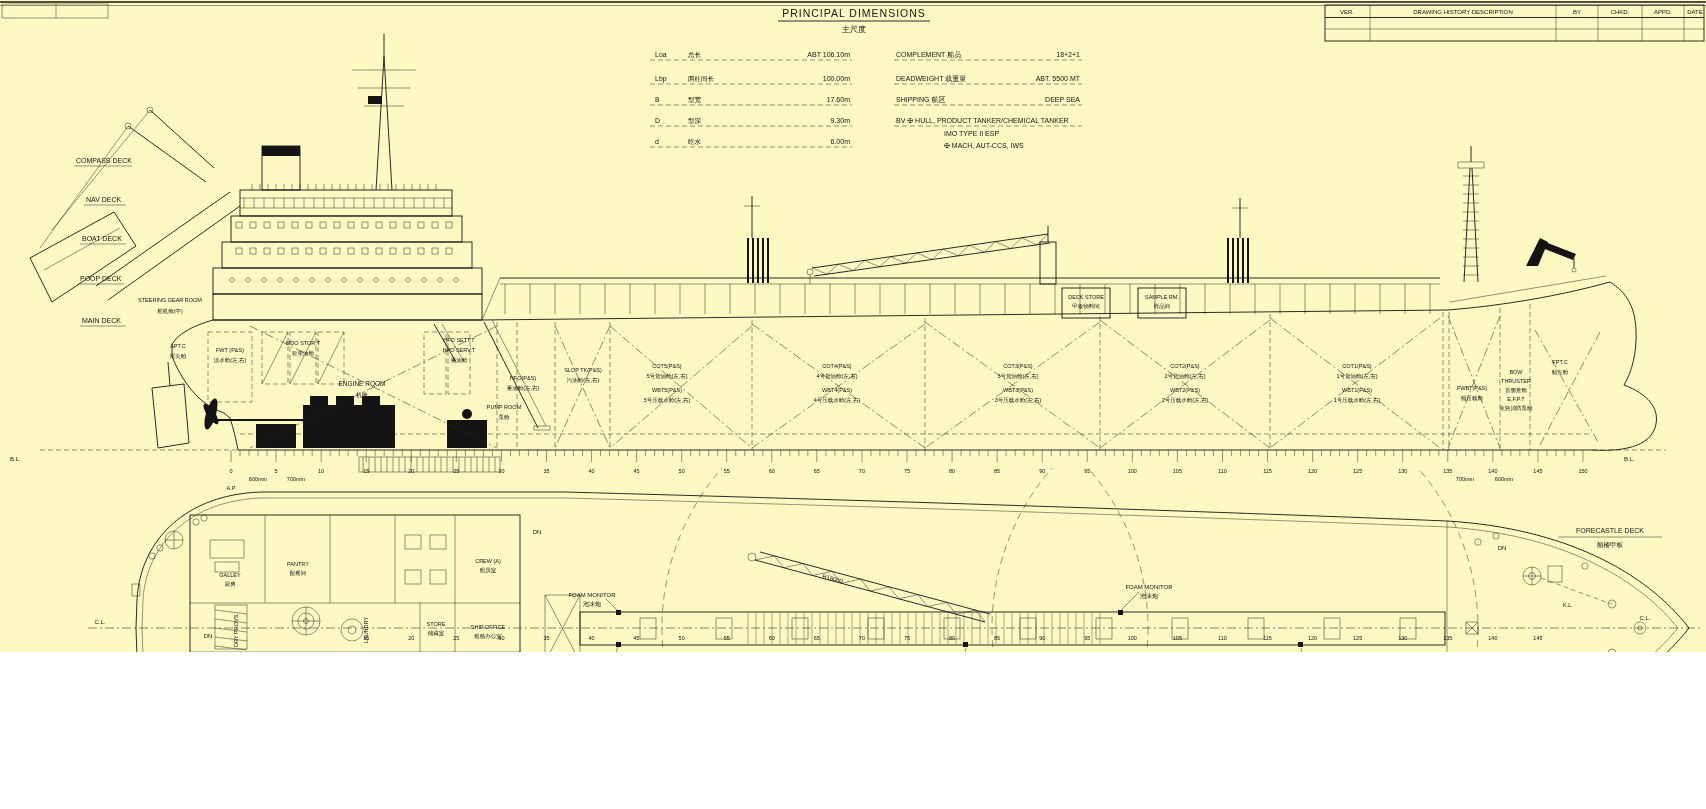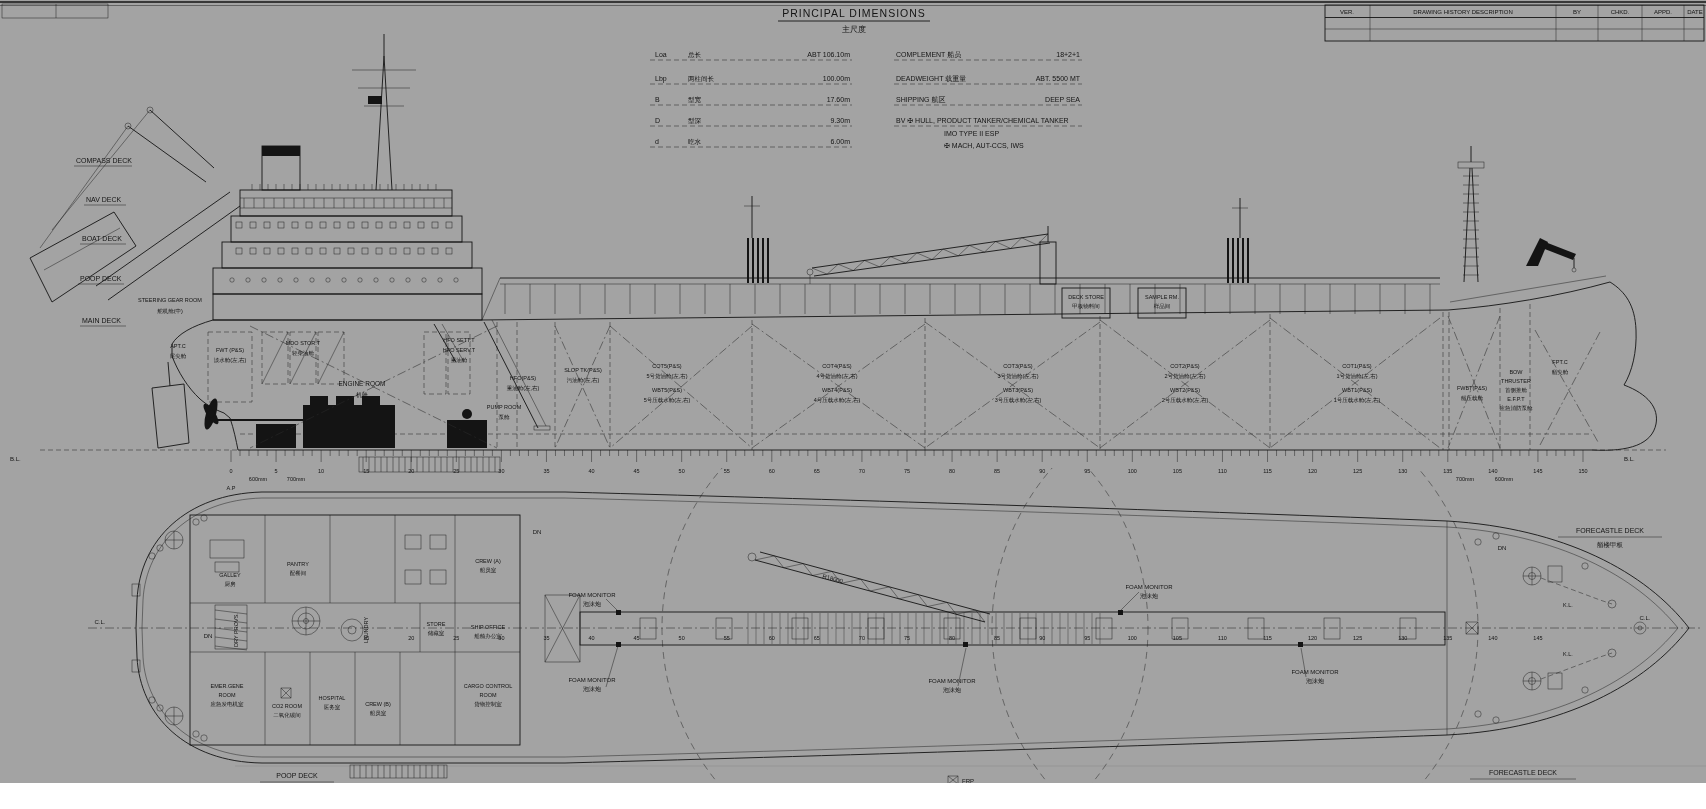--- a/index.html
+++ b/index.html
@@ -1,16 +1,16 @@
 <!DOCTYPE html>
 <html><head>
 <meta charset="utf-8">
 <style>
   html,body{margin:0;padding:0;background:#fff}
-  .page{position:relative;width:1706px;height:783px;background:#a3a3a3;overflow:hidden}
+  .page{position:relative;width:1706px;height:652px;background:#fef9c3;overflow:hidden}
   svg{font-family:"Liberation Sans","DejaVu Sans",sans-serif}
   svg text{fill:#141414}
   .ln{stroke:#141414;stroke-width:.9;fill:none}
   .lw{stroke:#141414;stroke-width:1.6;fill:none}
   .tn{stroke:#141414;stroke-width:.45;fill:none}
   .dash{stroke-dasharray:5 3}
   .dd{stroke:#2a2a2a;stroke-width:.55;fill:none;stroke-dasharray:9 3 2 3}
   .fillb{fill:#141414;stroke:none}
   .s5{font-size:5.5px}.s6{font-size:6px}.s65{font-size:6.5px}.s7{font-size:7px}
   .s8{font-size:8px}.s10{font-size:10.5px;letter-spacing:1px}

